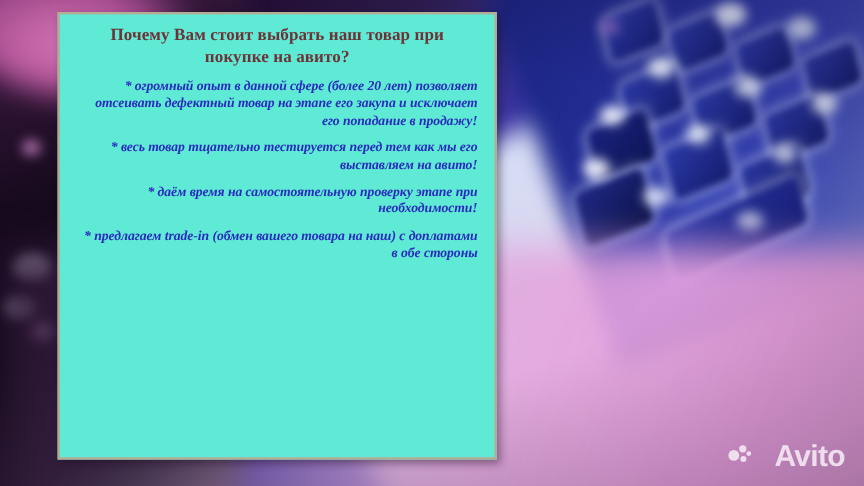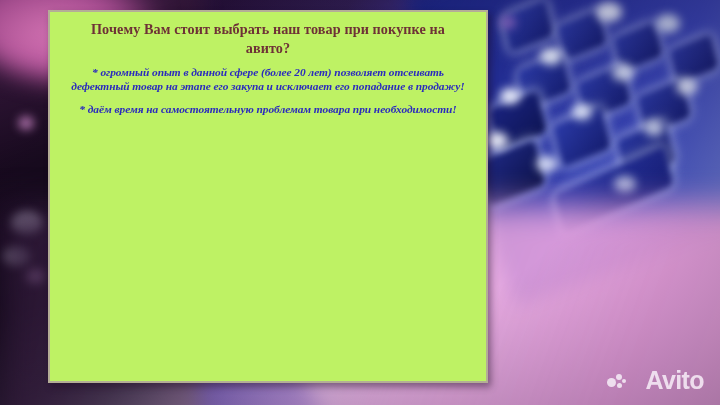--- a/index.html
+++ b/index.html
@@ -116,57 +116,57 @@
     position: absolute;
     inset: 0;
     background: radial-gradient(ellipse at 45% 45%, rgba(0,0,0,0) 45%, rgba(20,5,25,0.30) 100%);
   }
 
   
   #panel {
     position: absolute;
     left: 48px;
     top: 10px;
-    width: 440px;
+    width: 366px;
     height: 373px;
-    background: #bef264;
+    background: #5eead4;
     border: 2px solid #b4ad96;
     box-sizing: border-box;
     box-shadow: 3px 4px 7px rgba(30,10,35,0.45);
     padding: 6px 14px 0 14px;
     overflow: hidden;
   }
   .panel-title {
     color: #6e3136;
     font-size: 14.2px;
     font-weight: 700;
     text-align: center;
     line-height: 1.34;
     letter-spacing: .1px;
     margin: 2px 6px 7px 6px;
   }
   .para {
     color: #2a2abe;
     font-size: 11.4px;
     font-weight: 700;
     font-style: italic;
-    text-align: center;
+    text-align: right;
     line-height: 1.26;
     margin: 0 0 8px 0;
     letter-spacing: -.05px;
   }
   .para.tight { margin-bottom: 2px; }
 
   
   #avito {
     position: absolute;
     right: 16px;
     bottom: 12px;
     display: flex;
-    align-items: flex-end;
+    align-items: center;
     gap: 19px;
     opacity: .92;
   }
   #avito .dots {
     position: relative;
     width: 19px;
     height: 19px;
   }
   #avito .dots i {
     position: absolute;
@@ -229,21 +229,23 @@
     <div class="bokeh" style="left:500px;top:16px;width:16px;height:13px;background:rgba(190,130,210,.6);"></div>
 
     <div class="bottom-pink"></div>
     <div class="vignette"></div>
   </div>
 
   <div id="panel">
     <div class="panel-title">Почему Вам стоит выбрать наш товар при покупке на авито?</div>
 
     <div class="para">* огромный опыт в данной сфере (более 20 лет) позволяет отсеивать дефектный товар на этапе его закупа и исключает его попадание в продажу!</div>
-    <div class="para">* даём время на самостоятельную проблемам товара при необходимости!</div>
+    <div class="para">* весь товар тщательно тестируется перед тем как мы его выставляем на авито!</div>
+    <div class="para">* даём время на самостоятельную проверку этапе при необходимости!</div>
+    <div class="para tight">* предлагаем trade-in (обмен вашего товара на наш) с доплатами в обе стороны</div>
   </div>
 
   <div id="avito">
     <span class="dots">
       <i class="d1"></i>
         <i class="d2"></i>
         <i class="d3"></i>
         <i class="d4"></i>
     </span>
     <span class="wordmark">Avito</span>

